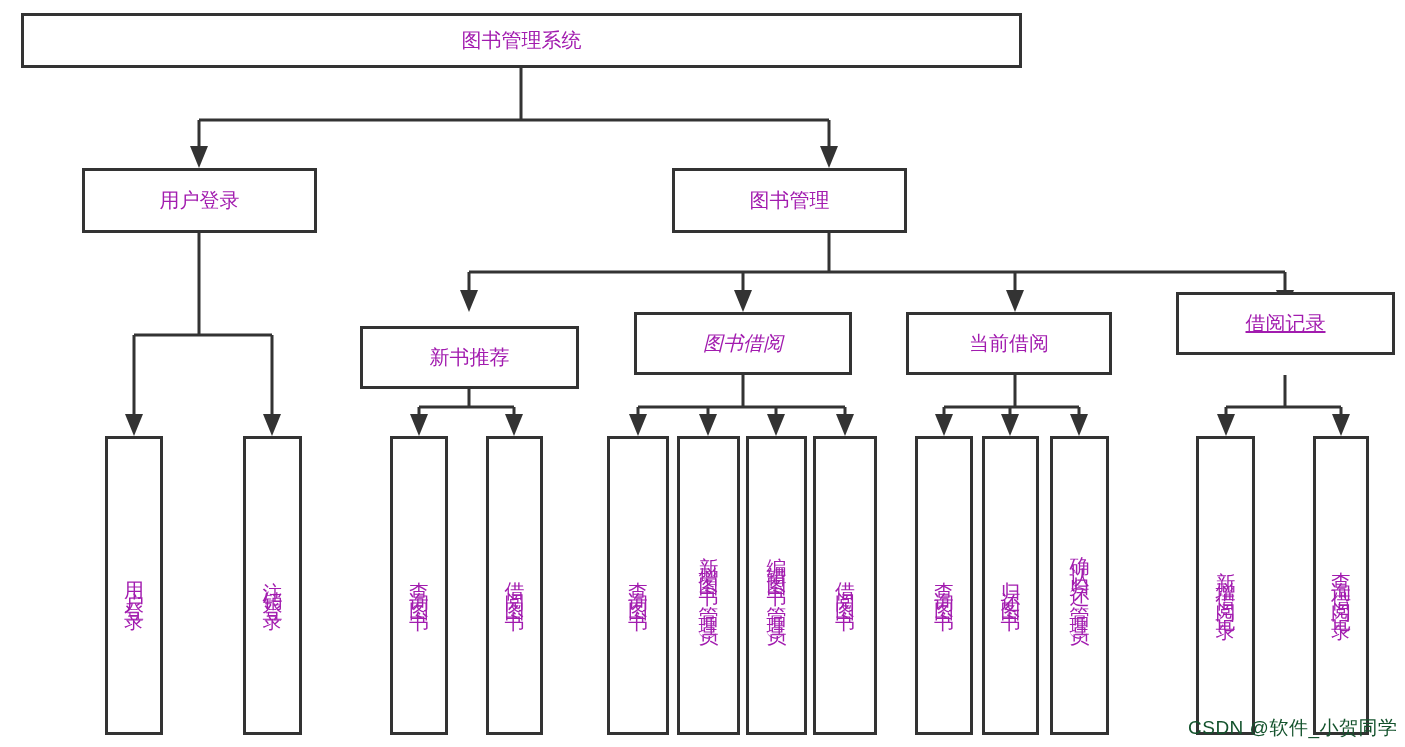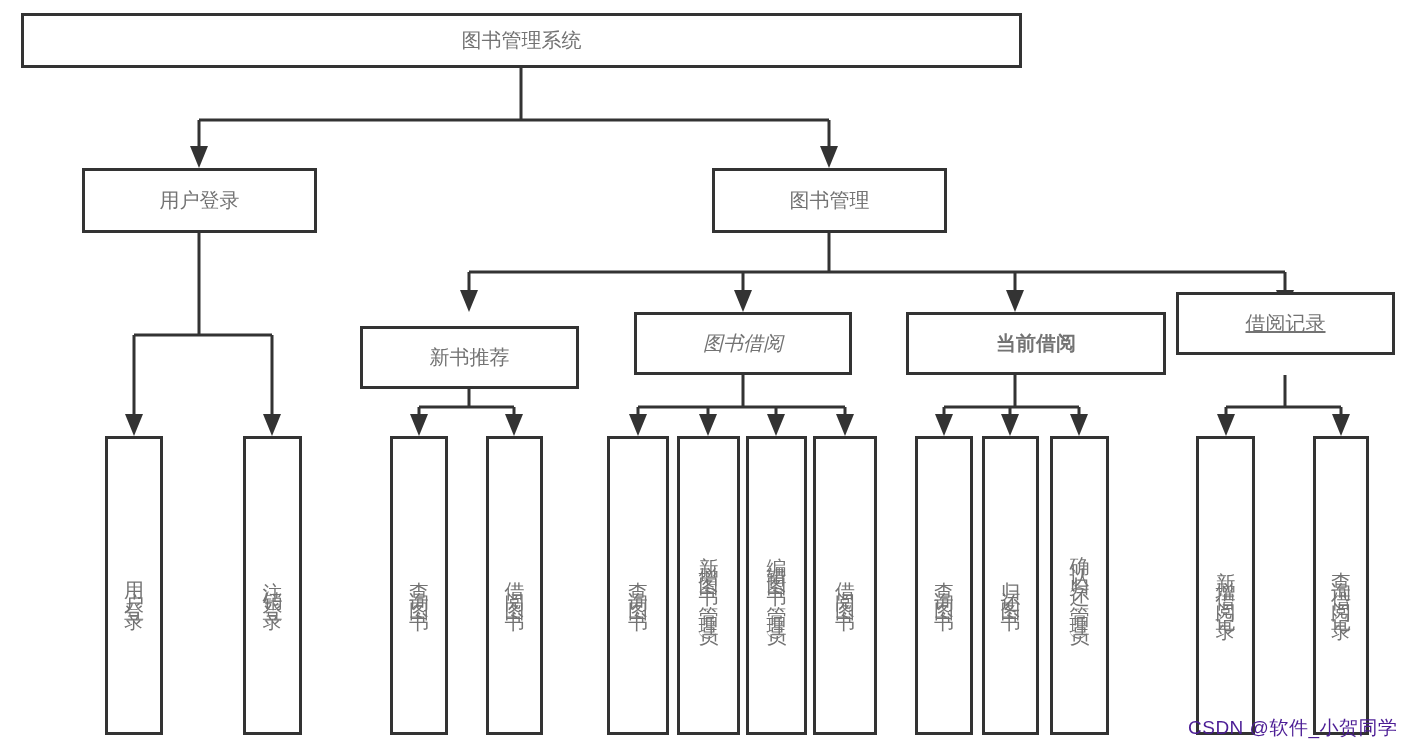--- a/index.html
+++ b/index.html
@@ -10,61 +10,61 @@
     font-family:"Liberation Sans", sans-serif;
     overflow:hidden;
   }
   .connectors{position:absolute;left:0;top:0;width:1405px;height:747px;}
   .node{
     position:absolute;
     box-sizing:border-box;
     border:3px solid #333333;
     background:#ffffff;
     display:flex;align-items:center;justify-content:center;
-    color:#737373;
+    color:#a21caf;
     font-size:20px;
     text-align:center;
     z-index:2;
   }
   .node .vtext{
     writing-mode:vertical-rl;
     letter-spacing:10px;
     line-height:1.05;
     white-space:nowrap;
   }
   
   #n-root{left:21px;top:13px;width:1001px;height:55px;}
   
   #n-user-login{left:82px;top:168px;width:235px;height:65px;}
-  #n-book-mgmt{left:712px;top:168px;width:235px;height:65px;}
+  #n-book-mgmt{left:672px;top:168px;width:235px;height:65px;}
   
   #n-new-book{left:360px;top:326px;width:219px;height:63px;}
   #n-borrowing{left:634px;top:312px;width:218px;height:63px;font-style:italic;}
-  #n-current{left:906px;top:312px;width:260px;height:63px;font-weight:bold;}
+  #n-current{left:906px;top:312px;width:206px;height:63px;}
   #n-records{left:1176px;top:292px;width:219px;height:63px;text-decoration:underline;}
   
   .leaf{top:436px;height:299px;}
   #l-login{left:105px;width:58px;}
   #l-logout{left:243px;width:59px;}
   #l-query1{left:390px;width:58px;}
   #l-borrow1{left:486px;width:57px;}
   #l-query2{left:607px;width:62px;}
   #l-add-book{left:677px;width:63px;}
   #l-edit-book{left:746px;width:61px;}
   #l-borrow2{left:813px;width:64px;}
   #l-query3{left:915px;width:58px;}
   #l-return{left:982px;width:57px;}
   #l-confirm{left:1050px;width:59px;}
   #l-add-rec{left:1196px;width:59px;}
   #l-query-rec{left:1313px;width:56px;}
   .watermark{
     position:absolute;
     left:1188px;top:715px;
     font-size:19px;
-    color:#4c1d95;
+    color:#14532d;
     letter-spacing:0.5px;
     z-index:5;
     white-space:nowrap;
   }
 </style>
 </head>
 <body>
 
 <div class="canvas">
 

